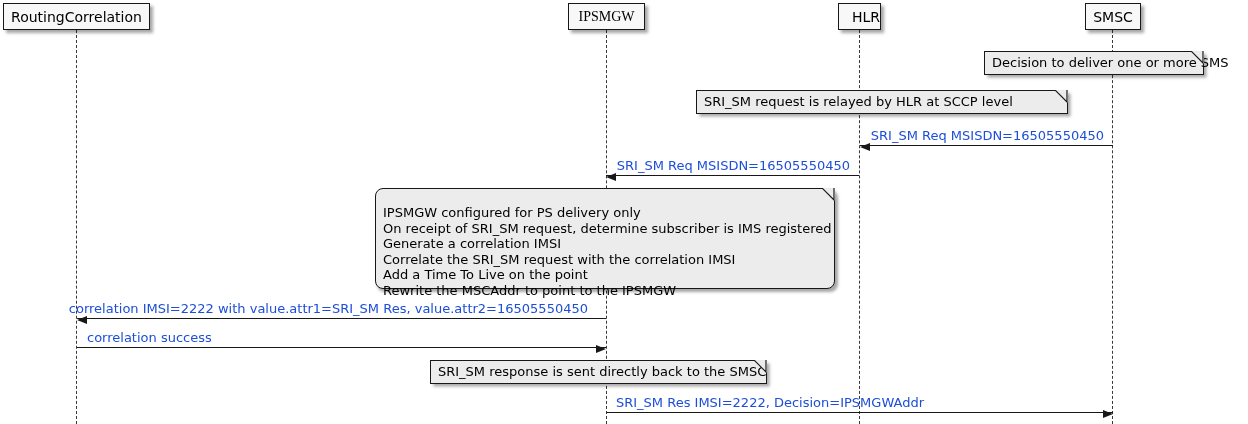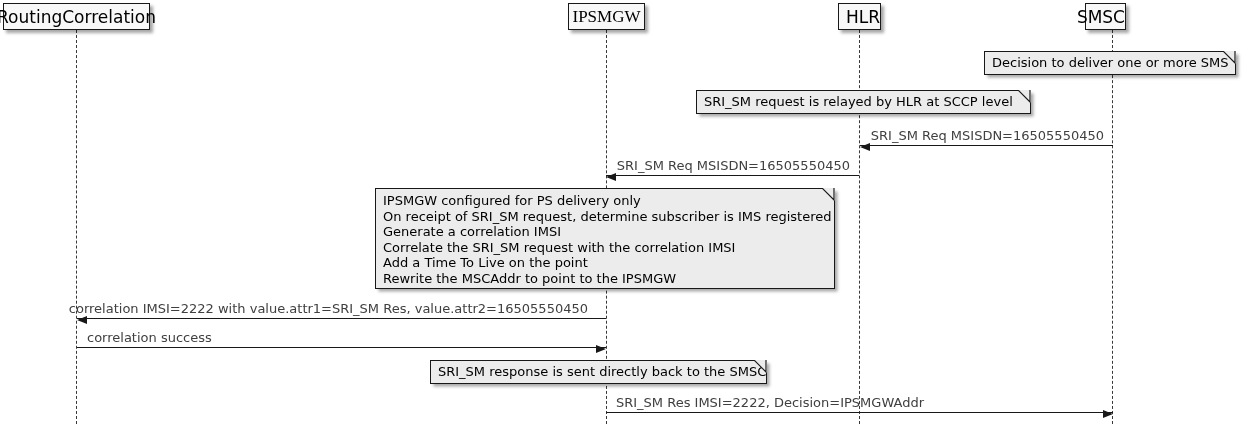--- a/index.html
+++ b/index.html
@@ -18,21 +18,21 @@
   .participant {
     position: absolute;
     top: 3px;
     height: 27px;
     background: #f8f8f8;
     border: 1.6px solid #181818;
     box-shadow: 3px 3px 3px rgba(0,0,0,0.35);
     display: flex;
     align-items: center;
     justify-content: center;
-    font-size: 17px;
+    font-size: 14px;
     color: #000;
     white-space: nowrap;
   }
 
   
   .lifeline {
     position: absolute;
     top: 30px;
     bottom: 0;
     width: 0;
@@ -44,36 +44,36 @@
     position: absolute;
     background: #ececec;
     border: 1px solid #181818;
     box-shadow: 2.5px 2.5px 3px rgba(0,0,0,0.35);
     font-size: 13px;
     color: #000;
     padding: 3px 8px 3px 7px;
     white-space: nowrap;
     line-height: 16px;
   }
-  .note.multiline { line-height: 15.6px; padding-top: 4px; }
+  .note.multiline { line-height: 15.6px; padding-top: 16px; border-radius: 8px; }
   .note .fold {
     position: absolute;
     top: -1px;
     right: -1px;
     width: 13px;
     height: 13px;
   }
 
   
   .message { position: absolute; height: 20px; }
   .msg-label {
     position: absolute;
     bottom: 3px;
     font-size: 13px;
-    color: #404040;
+    color: #1d4ed8;
     white-space: nowrap;
   }
   .msg-label.from-left  { left: 10px; }
   .msg-label.from-right { right: 9px; }
   .msg-line {
     position: absolute;
     left: 0; right: 0; bottom: 0;
     border-bottom: 1.2px solid #181818;
   }
   .arrowhead {
@@ -98,33 +98,33 @@
 
   <div class="participant" style="left:3px;    width:147px;">
     <span>RoutingCorrelation</span>
   </div>
   <div class="participant" style="left:568px;  width:77px;font-family:Liberation Serif, serif;">
     <span>IPSMGW</span>
   </div>
   <div class="participant" style="left:838px;  width:43px;justify-content:flex-end;">
     <span>HLR</span>
   </div>
-  <div class="participant" style="left:1085px; width:41px;justify-content:flex-end;">
+  <div class="participant" style="left:1085px; width:56px;">
     <span>SMSC</span>
   </div>
 
-  <div class="note" style="left:984px; top:51px; width:252px; height:24px;">
+  <div class="note" style="left:984px; top:51px; width:220px; height:24px;">
     <span>Decision to deliver one or more SMS</span>
     <svg class="fold" viewBox="0 0 13 13">
       <polygon points="0,0 13,0 13,13" fill="#ffffff"></polygon>
       <path d="M0,0 L12,12 L12,0" fill="#ececec" stroke="#181818" stroke-width="1.2"></path>
     </svg>
   </div>
 
-  <div class="note" style="left:696px; top:90px; width:335px; height:24px;">
+  <div class="note" style="left:696px; top:90px; width:372px; height:24px;">
     <span>SRI_SM request is relayed by HLR at SCCP level</span>
     <svg class="fold" viewBox="0 0 13 13">
       <polygon points="0,0 13,0 13,13" fill="#ffffff"></polygon>
       <path d="M0,0 L12,12 L12,0" fill="#ececec" stroke="#181818" stroke-width="1.2"></path>
     </svg>
   </div>
 
   <div class="message" style="left:860px; top:126px; width:253px;">
     <div class="msg-label from-right">SRI_SM Req MSISDN=16505550450</div>
     <div class="msg-line"></div>

